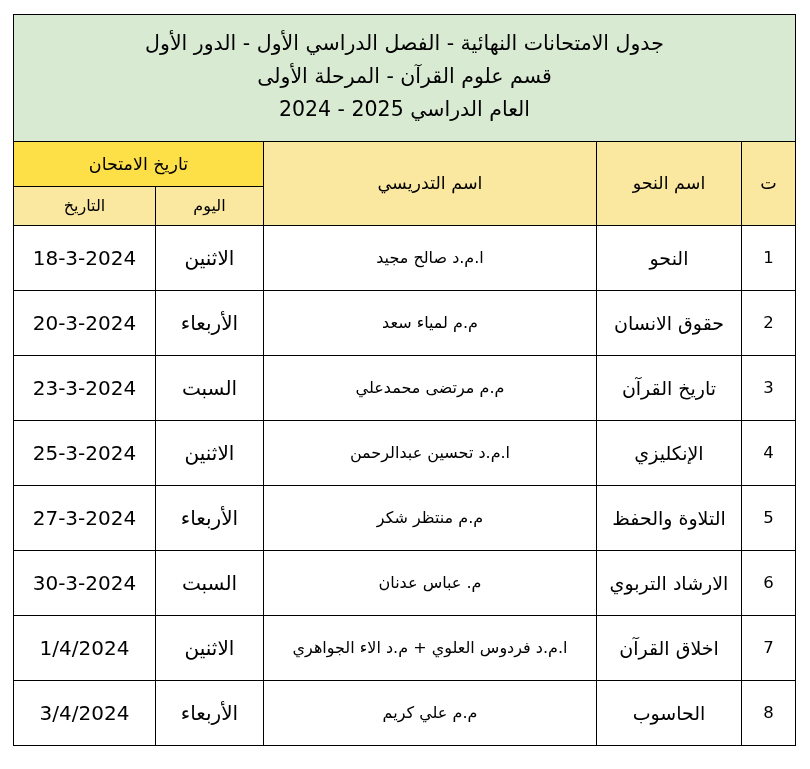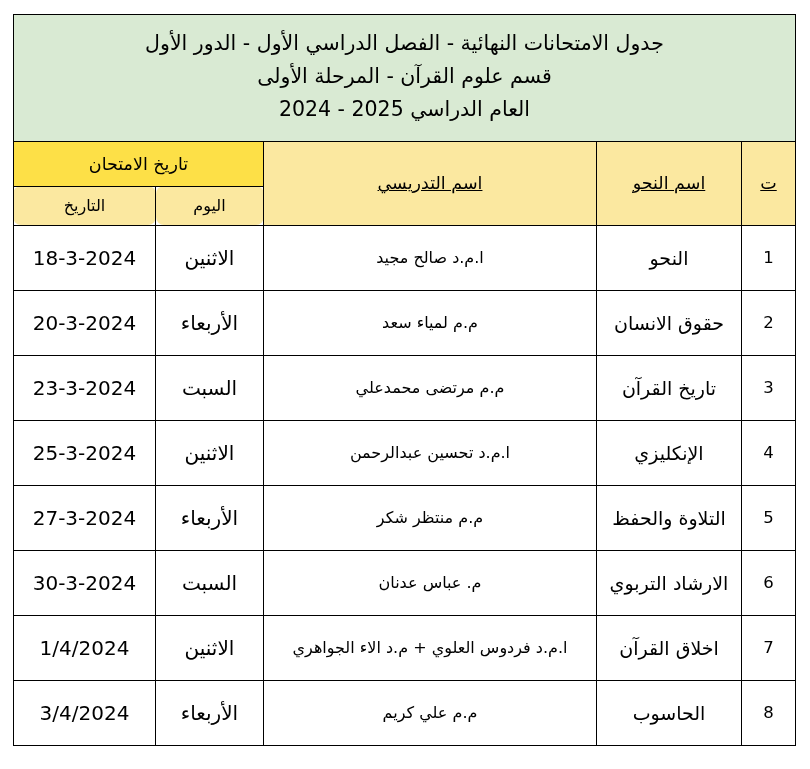--- a/index.html
+++ b/index.html
@@ -46,27 +46,25 @@
     background: #fde047;
     font-size: 17.5px;
     height: 36px;
     padding: 4px 4px;
   }
   .hdr-sub {
     background: #fbe8a0;
     font-size: 16px;
     height: 32px;
     padding: 3px 4px;
-    border-radius: 8px;
   }
   .hdr-tall {
     background: #fbe8a0;
     font-size: 17.5px;
     padding: 4px 4px;
-    text-decoration: underline;
   }
   td.cell {
     font-size: 19px;
     height: 58px;
     padding: 3px 6px;
     background: #ffffff;
   }
   td.c-idx { font-size: 16.5px; }
   td.c-date, td.c-day { font-size: 20px; }
   td.c-teacher { font-size: 16px; }

